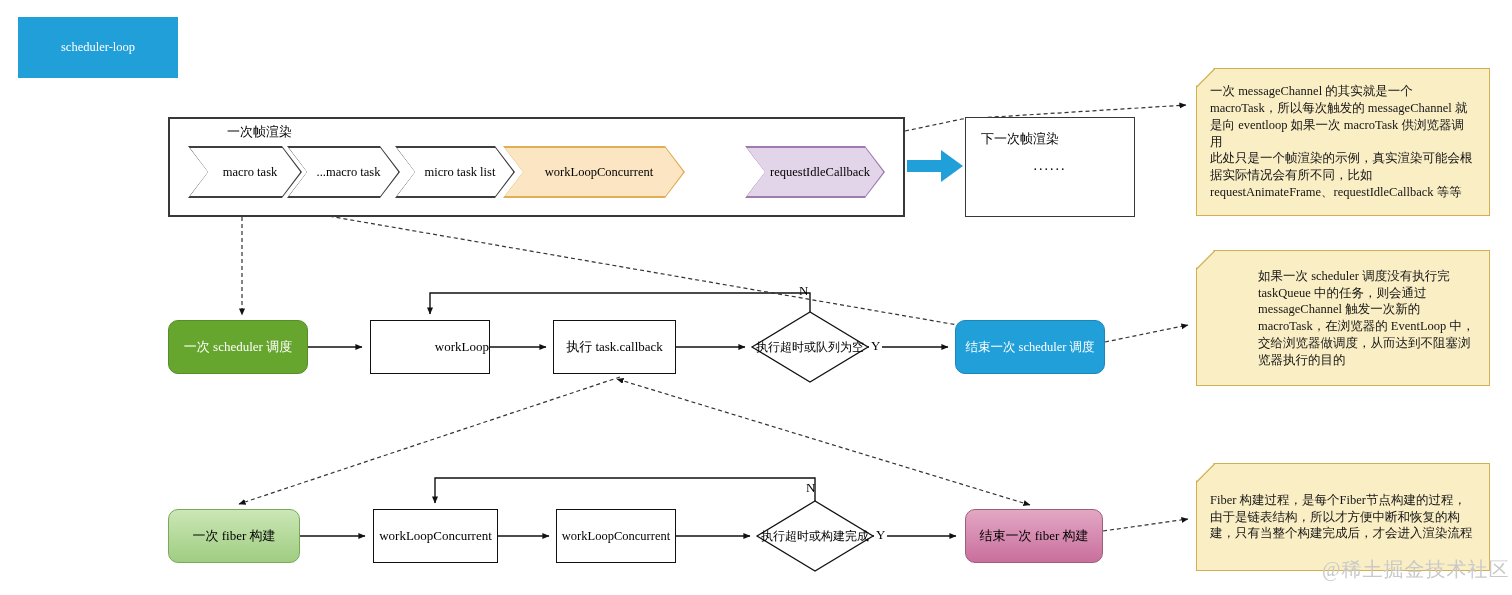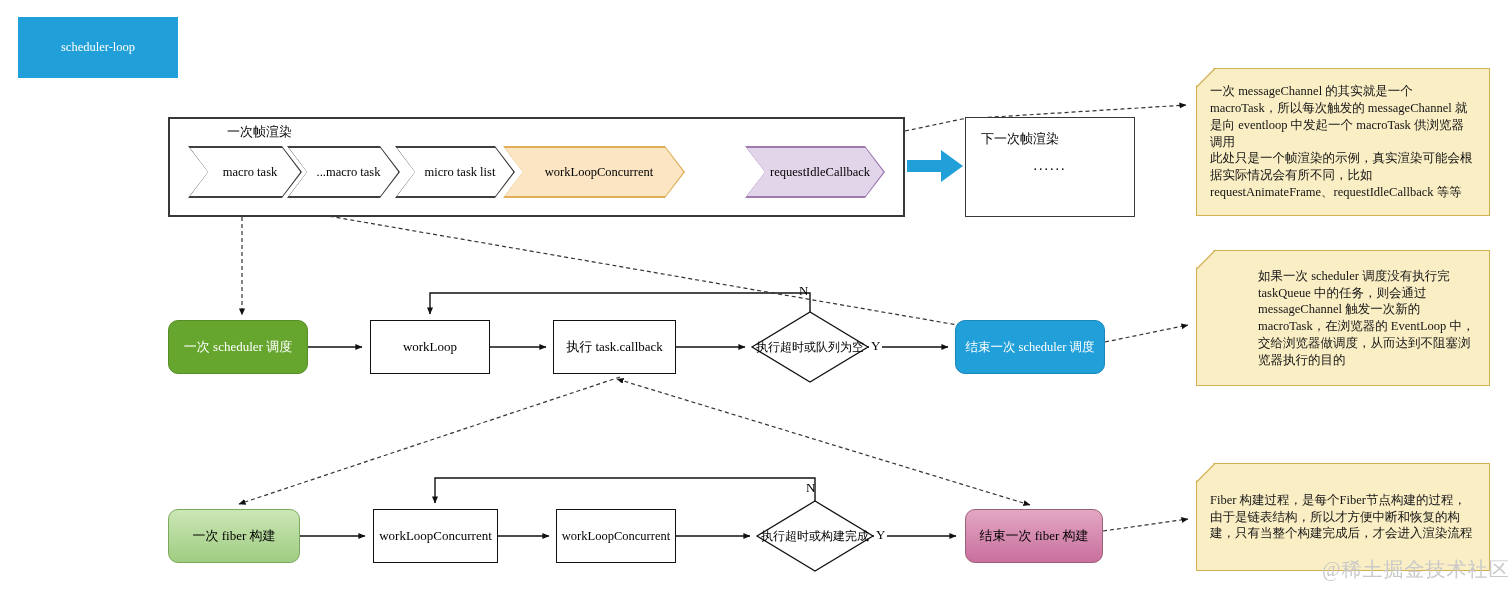--- a/index.html
+++ b/index.html
@@ -115,36 +115,36 @@
     <span class="chev-label">requestIdleCallback</span>
   </div>
 
   <div class="frame" style="left:965px;top:117px;width:170px;height:100px;border-width:1.6px;">
     <div class="nf-label">下一次帧渲染</div>
     <div class="nf-dots">......</div>
   </div>
 
   <div class="note" style="top:68px;height:148px;">
     <div class="note-fold"></div>
-    <div class="note-text">一次 messageChannel 的其实就是一个 macroTask，所以每次触发的 messageChannel 就是向 eventloop 中发起一个 macroTask 供浏览器调用
+    <div class="note-text">一次 messageChannel 的其实就是一个 macroTask，所以每次触发的 messageChannel 就是向 eventloop 如果一次 macroTask 供浏览器调用
 此处只是一个帧渲染的示例，真实渲染可能会根据实际情况会有所不同，比如 requestAnimateFrame、requestIdleCallback 等等</div>
   </div>
   <div class="note" style="top:250px;height:136px;padding-left:48px;">
     <div class="note-fold"></div>
     <div class="note-text">如果一次 scheduler 调度没有执行完 taskQueue 中的任务，则会通过 messageChannel 触发一次新的 macroTask，在浏览器的 EventLoop 中，交给浏览器做调度，从而达到不阻塞浏览器执行的目的</div>
   </div>
   <div class="note" style="top:463px;height:108px;">
     <div class="note-fold"></div>
     <div class="note-text">Fiber 构建过程，是每个Fiber节点构建的过程，由于是链表结构，所以才方便中断和恢复的构建，只有当整个构建完成后，才会进入渲染流程</div>
   </div>
 
   <div class="node rounded green" style="left:168px;top:320px;width:140px;height:54px;">
     <span>一次 scheduler 调度</span>
   </div>
-  <div class="node rect" style="left:370px;top:320px;width:120px;height:54px;">
+  <div class="node rect" style="left:370px;top:320px;width:120px;height:54px;justify-content:flex-end;">
     <span>workLoop</span>
   </div>
   <div class="node rect" style="left:553px;top:320px;width:123px;height:54px;">
     <span>执行 task.callback</span>
   </div>
   <div class="dlabel" style="left:752px;top:337px;width:116px;height:20px;">执行超时或队列为空</div>
   <div class="yn" style="left:869px;top:338px;">Y</div>
   <div class="nlbl" style="left:799px;top:283px;">N</div>
   <div class="node rounded blue" style="left:955px;top:320px;width:150px;height:54px;font-size:12.5px;">
     <span>结束一次 scheduler 调度</span>

